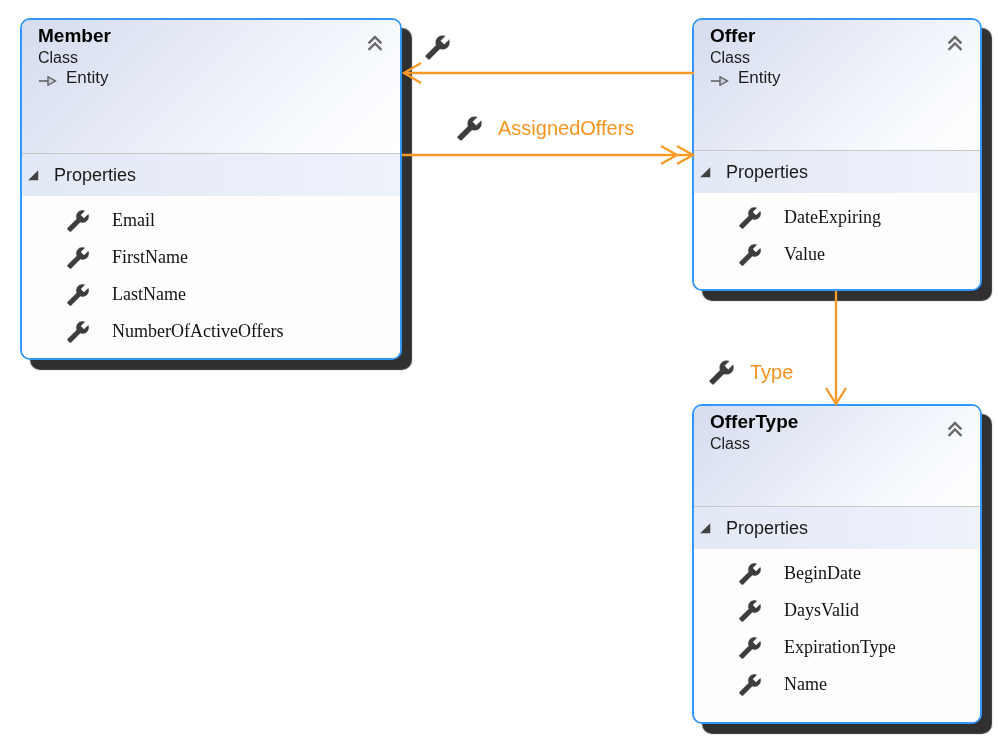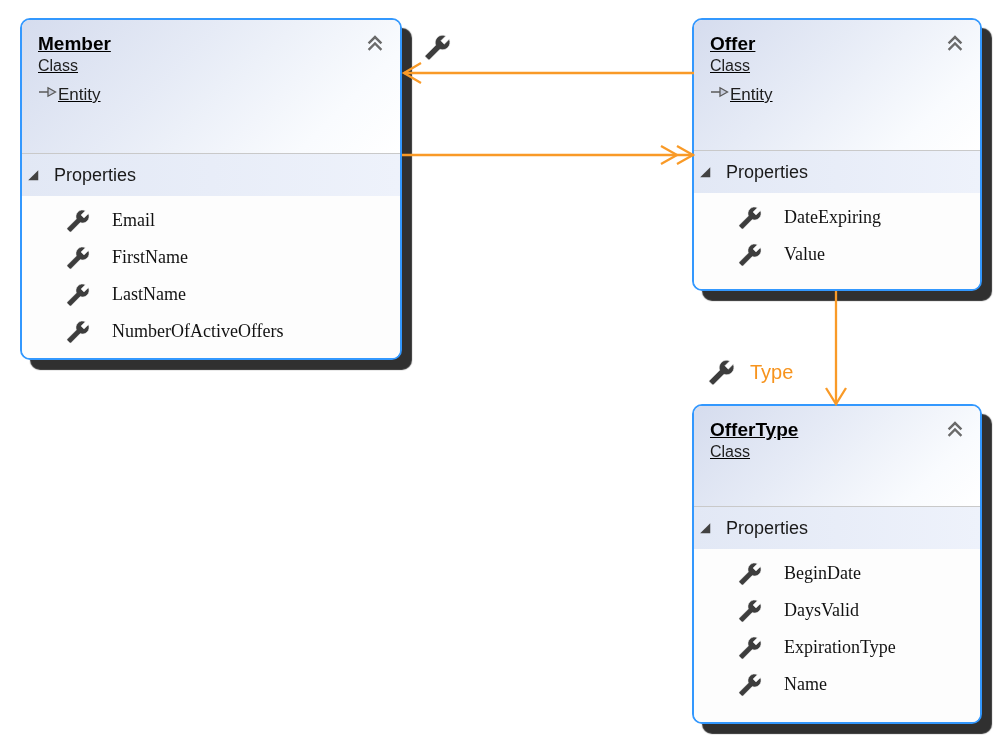--- a/index.html
+++ b/index.html
@@ -20,31 +20,30 @@
     flex-direction:column;
   }
   .box-member    { left:20px;  top:18px;  width:382px; height:342px; }
   .box-offer     { left:692px; top:18px;  width:290px; height:273px; }
   .box-offertype { left:692px; top:404px; width:290px; height:320px; }
 
   .box-header {
     position:relative;
     background:linear-gradient(135deg,#d5dcee 0%,#e6ebf6 40%,#f9fbfe 80%,#ffffff 100%);
     border-bottom:1px solid #c9c9c9;
-    padding:12px 14px 0 16px;
+    padding:4px 14px 0 16px;
     flex:0 0 auto;
-    text-decoration:underline;
   }
   .box-member    .box-header { height:134px; }
   .box-offer     .box-header { height:131px; }
   .box-offertype .box-header { height:101px; }
 
   .box-title { font-size:19px; font-weight:bold; color:#000000; line-height:24px; }
   .box-stereotype { font-size:16px; color:#1e1e1e; margin-top:0; line-height:20px; }
-  .box-base { margin-top:9px; display:flex; align-items:flex-start; 
+  .box-base { display:flex; align-items:flex-end; gap:8px;
               font-size:17px; color:#1e1e1e; }
 
   .collapse-btn {
     position:absolute; top:11px; right:12px; width:26px; height:24px;
     display:flex; align-items:center; justify-content:center; cursor:pointer;
   }
 
   .section-header {
     flex:0 0 42px;
     display:flex; align-items:center; gap:14px;
@@ -245,20 +244,26 @@
       <path class="conn" d="M836 291 V404"></path>
       <path class="conn" d="M826 388 L836 404 L846 388"></path>
     </g>
   </svg>
 
   <div class="assoc-label lbl-memberassigned">
     <svg class="wrench">
         <use href="#sym-wrench"></use>
       </svg>
   </div>
+  <div class="assoc-label lbl-assignedoffers">
+    <svg class="wrench">
+        <use href="#sym-wrench"></use>
+      </svg>
+    <span>AssignedOffers</span>
+  </div>
   <div class="assoc-label lbl-type">
     <svg class="wrench">
         <use href="#sym-wrench"></use>
       </svg>
     <span>Type</span>
   </div>
 
 </div>
 
 </body></html>

